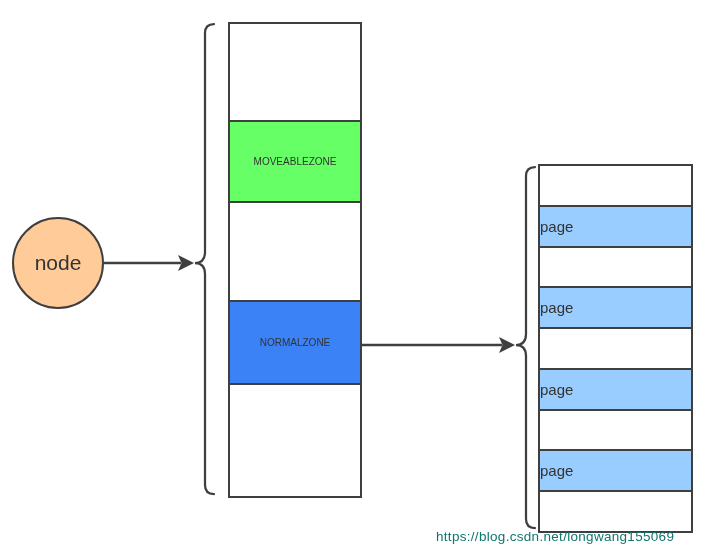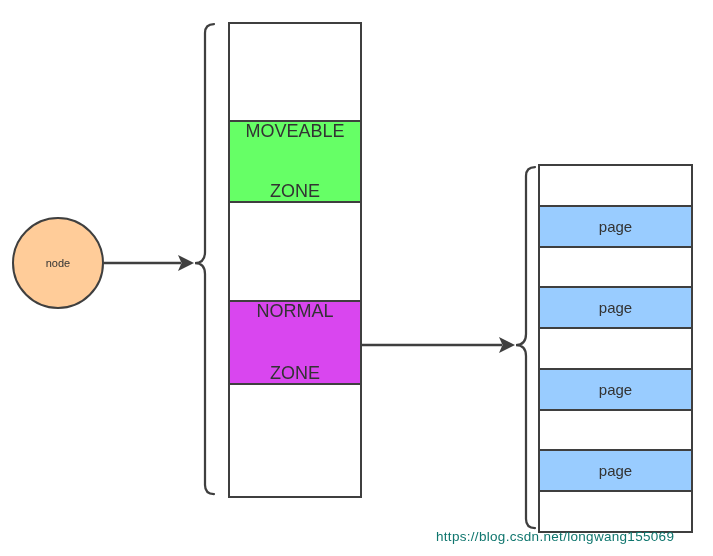--- a/index.html
+++ b/index.html
@@ -14,21 +14,21 @@
 
   
   .node-circle {
     left: 12px; top: 217px;
     width: 92px; height: 92px;
     border-radius: 50%;
     background: #FFCC99;
     border: 2.5px solid #3f3f3f;
     box-sizing: border-box;
     display: flex; align-items: center; justify-content: center;
-    font-size: 11px; color: #333333;
+    font-size: 21px; color: #333333;
     z-index: 2;
   }
 
   
   .connectors {
     left: 0; top: 0; width: 713px; height: 556px;
     z-index: 3; pointer-events: none;
   }
 
   
@@ -36,51 +36,51 @@
     left: 228px; top: 22px;
     width: 134px; height: 476px;
     border: 2.5px solid #3f3f3f;
     box-sizing: border-box;
     background: #ffffff;
     display: flex; flex-direction: column;
     z-index: 2;
   }
   .zone {
     box-sizing: border-box;
-    display: flex; flex-direction: column;
-    align-items: center; justify-content: space-between;
+    display: flex; flex-direction: row;
+    align-items: center; justify-content: center;
     text-align: center;
-    font-size: 18px; line-height: 19px; color: #333333;
+    font-size: 10px; line-height: 19px; color: #333333;
   }
   .zone-e1 { height: 96px; }
   .zone-moveable {
     height: 83px; background: #66FF66;
     border-top: 2.5px solid #3f3f3f; border-bottom: 2.5px solid #3f3f3f;
   }
   .zone-e2 { height: 97px; }
   .zone-normal {
-    height: 85px; background: #d946ef;
+    height: 85px; background: #3b82f6;
     border-top: 2.5px solid #3f3f3f; border-bottom: 2.5px solid #3f3f3f;
   }
   .zone-e3 { flex: 1; }
 
   
   .pages-column {
     left: 538px; top: 164px;
     width: 155px; height: 369px;
     border: 2.5px solid #3f3f3f;
     box-sizing: border-box;
     background: #ffffff;
     display: flex; flex-direction: column;
     z-index: 2;
   }
   .page-row {
     flex: 1 1 0;
     box-sizing: border-box;
-    display: flex; align-items: center; justify-content: center;
+    display: flex; align-items: center; 
     font-size: 15px; color: #333333;
   }
   .page-row:not(:last-child) { border-bottom: 2.5px solid #3f3f3f; }
   .page-row.is-page { background: #99CCFF; }
 
   
   .watermark {
     left: 436px; top: 529px;
     z-index: 10;
     font-size: 13.5px;

